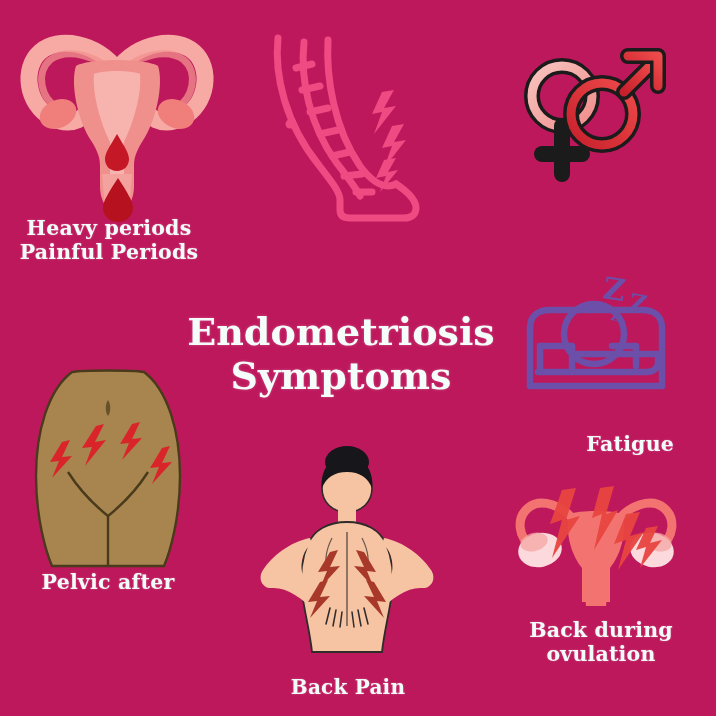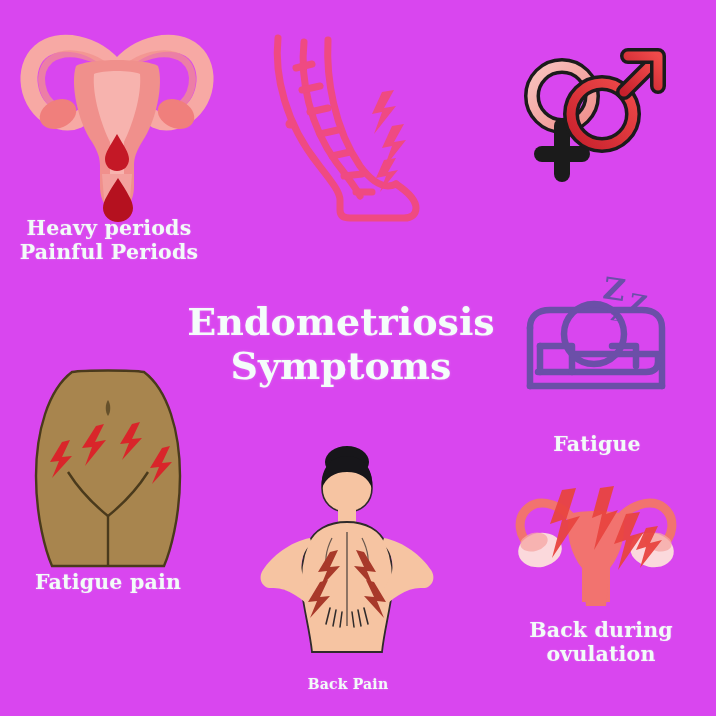--- a/index.html
+++ b/index.html
@@ -43,37 +43,37 @@
   #uterus-icon{left:14px;top:26px;width:206px;height:190px;}
   #lbl-heavy{left:0px;top:216px;width:218px;font-size:20.5px;}
 
   #leg-icon{left:256px;top:32px;width:175px;height:190px;}
   #lbl-leg{left:258px;top:234px;width:166px;font-size:20.5px;}
 
   #sex-icon{left:516px;top:42px;width:152px;height:150px;}
   #lbl-sex{left:500px;top:198px;width:200px;font-size:20.5px;}
 
   #fatigue-icon{left:516px;top:276px;width:160px;height:136px;}
-  #lbl-fatigue{left:520px;top:432px;width:154px;font-size:20.5px;}
+  #lbl-fatigue{left:520px;top:432px;width:154px;font-size:20.5px;text-align:right;}
 
   #pelvic-icon{left:28px;top:368px;width:160px;height:205px;}
   #lbl-pelvic{left:8px;top:570px;width:200px;font-size:20.5px;}
 
   #back-icon{left:252px;top:446px;width:190px;height:226px;}
-  #lbl-back{left:262px;top:676px;width:172px;font-size:14px;}
+  #lbl-back{left:262px;top:676px;width:172px;font-size:20px;}
 
   #ovulation-icon{left:500px;top:484px;width:192px;height:124px;}
   #lbl-ovulation{left:506px;top:618px;width:190px;font-size:20.5px;}
 
-  #main-title{left:176px;top:300px;width:330px;font-size:38px;}
+  #main-title{left:176px;top:310px;width:330px;font-size:38px;}
 </style>
 </head>
 <body style="background: rgb(33, 177, 160);">
 
-<div id="infographic" style="background: #d946ef;">
+<div id="infographic" style="background: #be185d;">
 
   <div class="node" id="uterus-icon">
     <svg viewBox="0 0 206 190" width="206" height="190" aria-hidden="true">
 
       <path d="M103 44 C 82 16, 44 10, 26 26 C 8 42, 12 78, 38 92 C 58 102, 74 92, 78 76" fill="none" stroke="#f7a9a4" stroke-width="17" stroke-linecap="round"></path>
       <path d="M103 44 C 124 16, 162 10, 180 26 C 198 42, 194 78, 168 92 C 148 102, 132 92, 128 76" fill="none" stroke="#f7a9a4" stroke-width="17" stroke-linecap="round"></path>
 
       <path d="M101 50 C 84 28, 52 22, 36 34 C 22 46, 26 72, 44 82" fill="none" stroke="#f2918d" stroke-width="7" stroke-linecap="round" opacity="0.75"></path>
       <path d="M105 50 C 122 28, 154 22, 170 34 C 184 46, 180 72, 162 82" fill="none" stroke="#f2918d" stroke-width="7" stroke-linecap="round" opacity="0.75"></path>
 
@@ -208,21 +208,21 @@
       <path d="M80 148 L 80 198" fill="none" stroke="#4a3a1c" stroke-width="2.4"></path>
 
       <g fill="#d9252a">
         <path d="M34 74 L 22 94 L 31 93 L 24 110 L 44 88 L 34 89 L 42 72 Z"></path>
         <path d="M68 58 L 54 80 L 64 79 L 57 98 L 78 72 L 67 74 L 76 56 Z"></path>
         <path d="M104 56 L 92 76 L 101 75 L 94 92 L 114 70 L 104 71 L 112 54 Z"></path>
         <path d="M134 80 L 122 100 L 131 99 L 124 116 L 144 94 L 134 95 L 142 78 Z"></path>
       </g>
     </svg>
   </div>
-  <div class="label" id="lbl-pelvic" style="color: rgb(242, 251, 248);">Fatigue pain</div>
+  <div class="label" id="lbl-pelvic" style="color: rgb(242, 251, 248);">Pelvic after</div>
 
   <div class="node" id="back-icon">
     <svg viewBox="0 0 190 226" width="190" height="226" aria-hidden="true">
 
       <ellipse cx="95" cy="16" rx="22" ry="16" fill="#17161a"></ellipse>
 
       <path d="M95 12 C 78 12, 70 26, 70 42 C 70 56, 80 66, 95 66
                C 110 66, 120 56, 120 42 C 120 26, 112 12, 95 12 Z" fill="#f6c4a2" stroke="#2f2b2b" stroke-width="1.6"></path>
 
       <path d="M70 42 C 68 22, 80 10, 95 10 C 110 10, 122 22, 120 42

